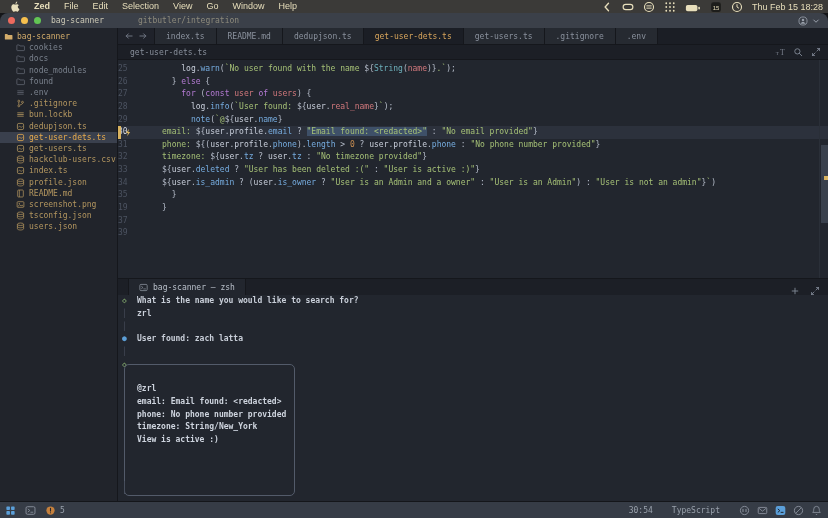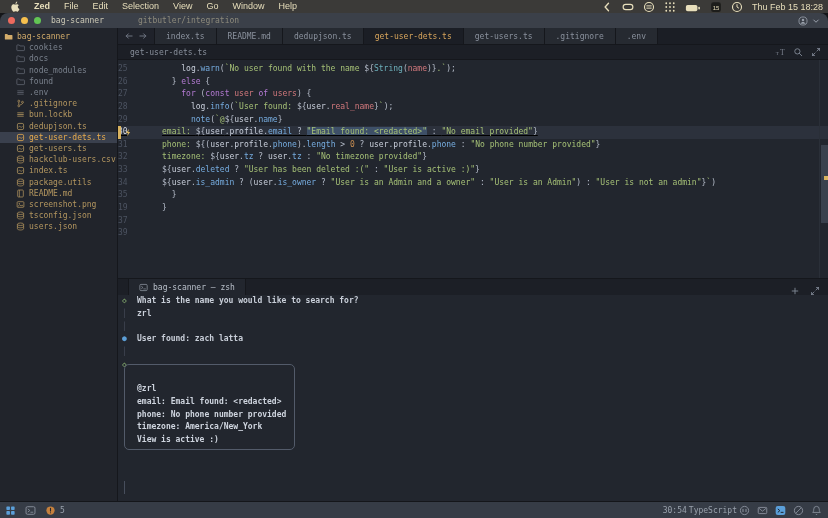--- a/index.html
+++ b/index.html
@@ -61,21 +61,21 @@
     display:flex; align-items:center; font-family:"DejaVu Sans Mono", monospace;
     font-size:8px; color:#878e9a; padding-left:12px; border-bottom:1px solid #15171c; }
   .bc-actions { margin-left:auto; display:flex; gap:8px; padding-right:7px; color:#7e8592; }
   .bc-actions .mb-ic { width:10px; height:10px; color:#7e8592; }
 
   
   .code { position:absolute; top:32px; left:0; right:0; height:218px; overflow:hidden;
     padding-top:3px; }
   .code-line { display:flex; height:12.65px; line-height:12.65px;
     font-family:"DejaVu Sans Mono", monospace; font-size:8px; white-space:pre; }
-  .code-line.current { background:#2c313c;text-decoration:underline; }
+  .code-line.current { background:#2c313c; }
   .gutter { width:44px; flex:none; text-align:left; padding-right:12px; color:#4c5361; position:relative; }
   .current .gutter { color:#cfd4dd; }
   .gbar { position:absolute; left:0; top:0; bottom:0; width:2.5px; background:#d9b35f; }
   .spark { position:absolute; left:6px; top:2px; width:9px; height:9px; color:#d9b35f; }
   .spark svg { width:9px; height:9px; display:block; }
   .lbody { flex:1; white-space:pre; }
   .c-p{color:#b6bdca} .c-t{color:#c9cfdb} .c-s{color:#a5c076} .c-k{color:#b57bd4}
   .c-f{color:#76acdf} .c-v{color:#d1787c} .c-y{color:#6db0bb} .c-n{color:#c88d51}
   .c-ss{color:#a5c076; background:#3e5068;}
 
@@ -93,36 +93,36 @@
   .term-tab .mb-ic { width:9px; height:9px; color:#8a919c; }
   .th-actions { margin-left:auto; display:flex; gap:10px; align-items:center; padding-right:8px; color:#7e8692; }
   .th-actions .mb-ic { width:10px; height:10px; color:#7e8692; }
 
   .term-body { position:absolute; top:267px; left:0; right:0; bottom:0; background:#22262e;
     font-family:"DejaVu Sans Mono", monospace; font-size:8px; font-weight:700;
     color:#c9cfd9; overflow:hidden; }
   .t-line { display:flex; height:12.75px; line-height:12.75px; padding-left:4px; white-space:pre; }
   .t-glyph { width:15px; flex:none; }
   .tg-green{ color:#82a96d; } .tg-rail{ color:#474e5c; } .tg-blue{ color:#5c9ed6; }
-  .t-box { position:absolute; left:6px; top:69px; width:171px; height:86px;
+  .t-box { position:absolute; left:6px; top:69px; width:171px; height:132px;
     border:1px solid #535b6a; border-radius:5px; padding:18px 0 0 12px; }
   .t-box-line { height:12.75px; line-height:12.75px; white-space:pre; color:#cfd5df; }
   .t-rail-tail { position:absolute; left:6.2px; top:186px; height:13px; border-left:1px solid #474e5c; }
 
   
   .statusbar { position:absolute; bottom:0; left:0; right:0; height:17px; background:#363c46;
     border-top:1px solid #14161a; display:flex; align-items:center;
     font-family:"DejaVu Sans Mono", monospace; font-size:8px; color:#99a1ac; }
   .st-left { display:flex; align-items:center; gap:9px; padding-left:5px; }
   .st-ic { width:11px; height:11px; display:block; color:#868d99; }
   .st-ic svg { width:11px; height:11px; display:block; }
   .ic-blue { color:#5b9fd9; }
   .ic-orange { color:#c5803d; }
   .diag { display:flex; align-items:center; gap:4px; }
-  .st-right { margin-left:auto; display:flex; align-items:center; gap:2px; padding-right:6px; }
+  .st-right { margin-left:auto; display:flex; align-items:center; gap:19px; padding-right:6px; }
   .st-right .icons { display:flex; gap:7px; align-items:center; }
 </style>
 </head>
 <body>
 
 <div class="menubar">
   <span class="apple"><svg viewBox="0 0 16 16">
         <path d="M11.3 8.6c0-1.7 1.4-2.5 1.5-2.6-.8-1.2-2-1.3-2.5-1.4-1-.1-2 .6-2.5.6s-1.4-.6-2.3-.6c-1.2 0-2.4.7-3 1.8-1.3 2.2-.3 5.5.9 7.3.6.9 1.3 1.9 2.3 1.8.9 0 1.3-.6 2.4-.6s1.4.6 2.4.6 1.6-.9 2.2-1.8c.7-1 1-2 1-2.1-.1 0-1.9-.8-2.4-3z" fill="currentColor"></path>
         <path d="M9.8 3.1c.5-.6.8-1.4.7-2.2-.7 0-1.5.5-2 1.1-.4.5-.8 1.3-.7 2.1.8.1 1.6-.4 2-1z" fill="currentColor"></path>
       </svg></span>
@@ -311,21 +311,21 @@
           </span>
           <span>index.ts</span>
         </div>
         <div class="fs-row file">
           <span class="fs-icon">
             <svg viewBox="0 0 16 16">
               <ellipse cx="8" cy="4" rx="5.5" ry="2.2" fill="none" stroke="currentColor" stroke-width="1.3"></ellipse>
               <path d="M2.5 4v8c0 1.2 2.5 2.2 5.5 2.2s5.5-1 5.5-2.2V4M2.5 8c0 1.2 2.5 2.2 5.5 2.2S13.5 9.2 13.5 8" fill="none" stroke="currentColor" stroke-width="1.3"></path>
             </svg>
           </span>
-          <span>package.utils</span>
+          <span>profile.json</span>
         </div>
         <div class="fs-row file">
           <span class="fs-icon">
             <svg viewBox="0 0 16 16">
               <rect x="3" y="1.8" width="10" height="12.4" rx="1.6" fill="none" stroke="currentColor" stroke-width="1.3"></rect>
               <path d="M6 1.8v12.4" stroke="currentColor" stroke-width="1.2"></path>
             </svg>
           </span>
           <span>README.md</span>
         </div>
@@ -465,21 +465,21 @@
           <div class="t-line"><span class="t-glyph tg-rail">│</span><span>zrl</span></div>
           <div class="t-line"><span class="t-glyph tg-rail">│</span><span></span></div>
           <div class="t-line"><span class="t-glyph tg-blue">●</span><span>User found: zach latta</span></div>
           <div class="t-line"><span class="t-glyph tg-rail">│</span><span></span></div>
           <div class="t-line"><span class="t-glyph tg-green">◇</span><span></span></div>
         </div>
       <div class="t-box">
           <div class="t-box-line">@zrl</div>
           <div class="t-box-line">email: Email found: &lt;redacted&gt;</div>
           <div class="t-box-line">phone: No phone number provided</div>
-          <div class="t-box-line">timezone: America/New_York</div>
+          <div class="t-box-line">timezone: String/New_York</div>
           <div class="t-box-line">View is active :)</div>
         </div>
       <div class="t-rail-tail"></div>
     </div>
   </div>
 
   <div class="statusbar">
     <span class="st-left">
       <span class="st-ic ic-blue">
           <svg viewBox="0 0 16 16">

